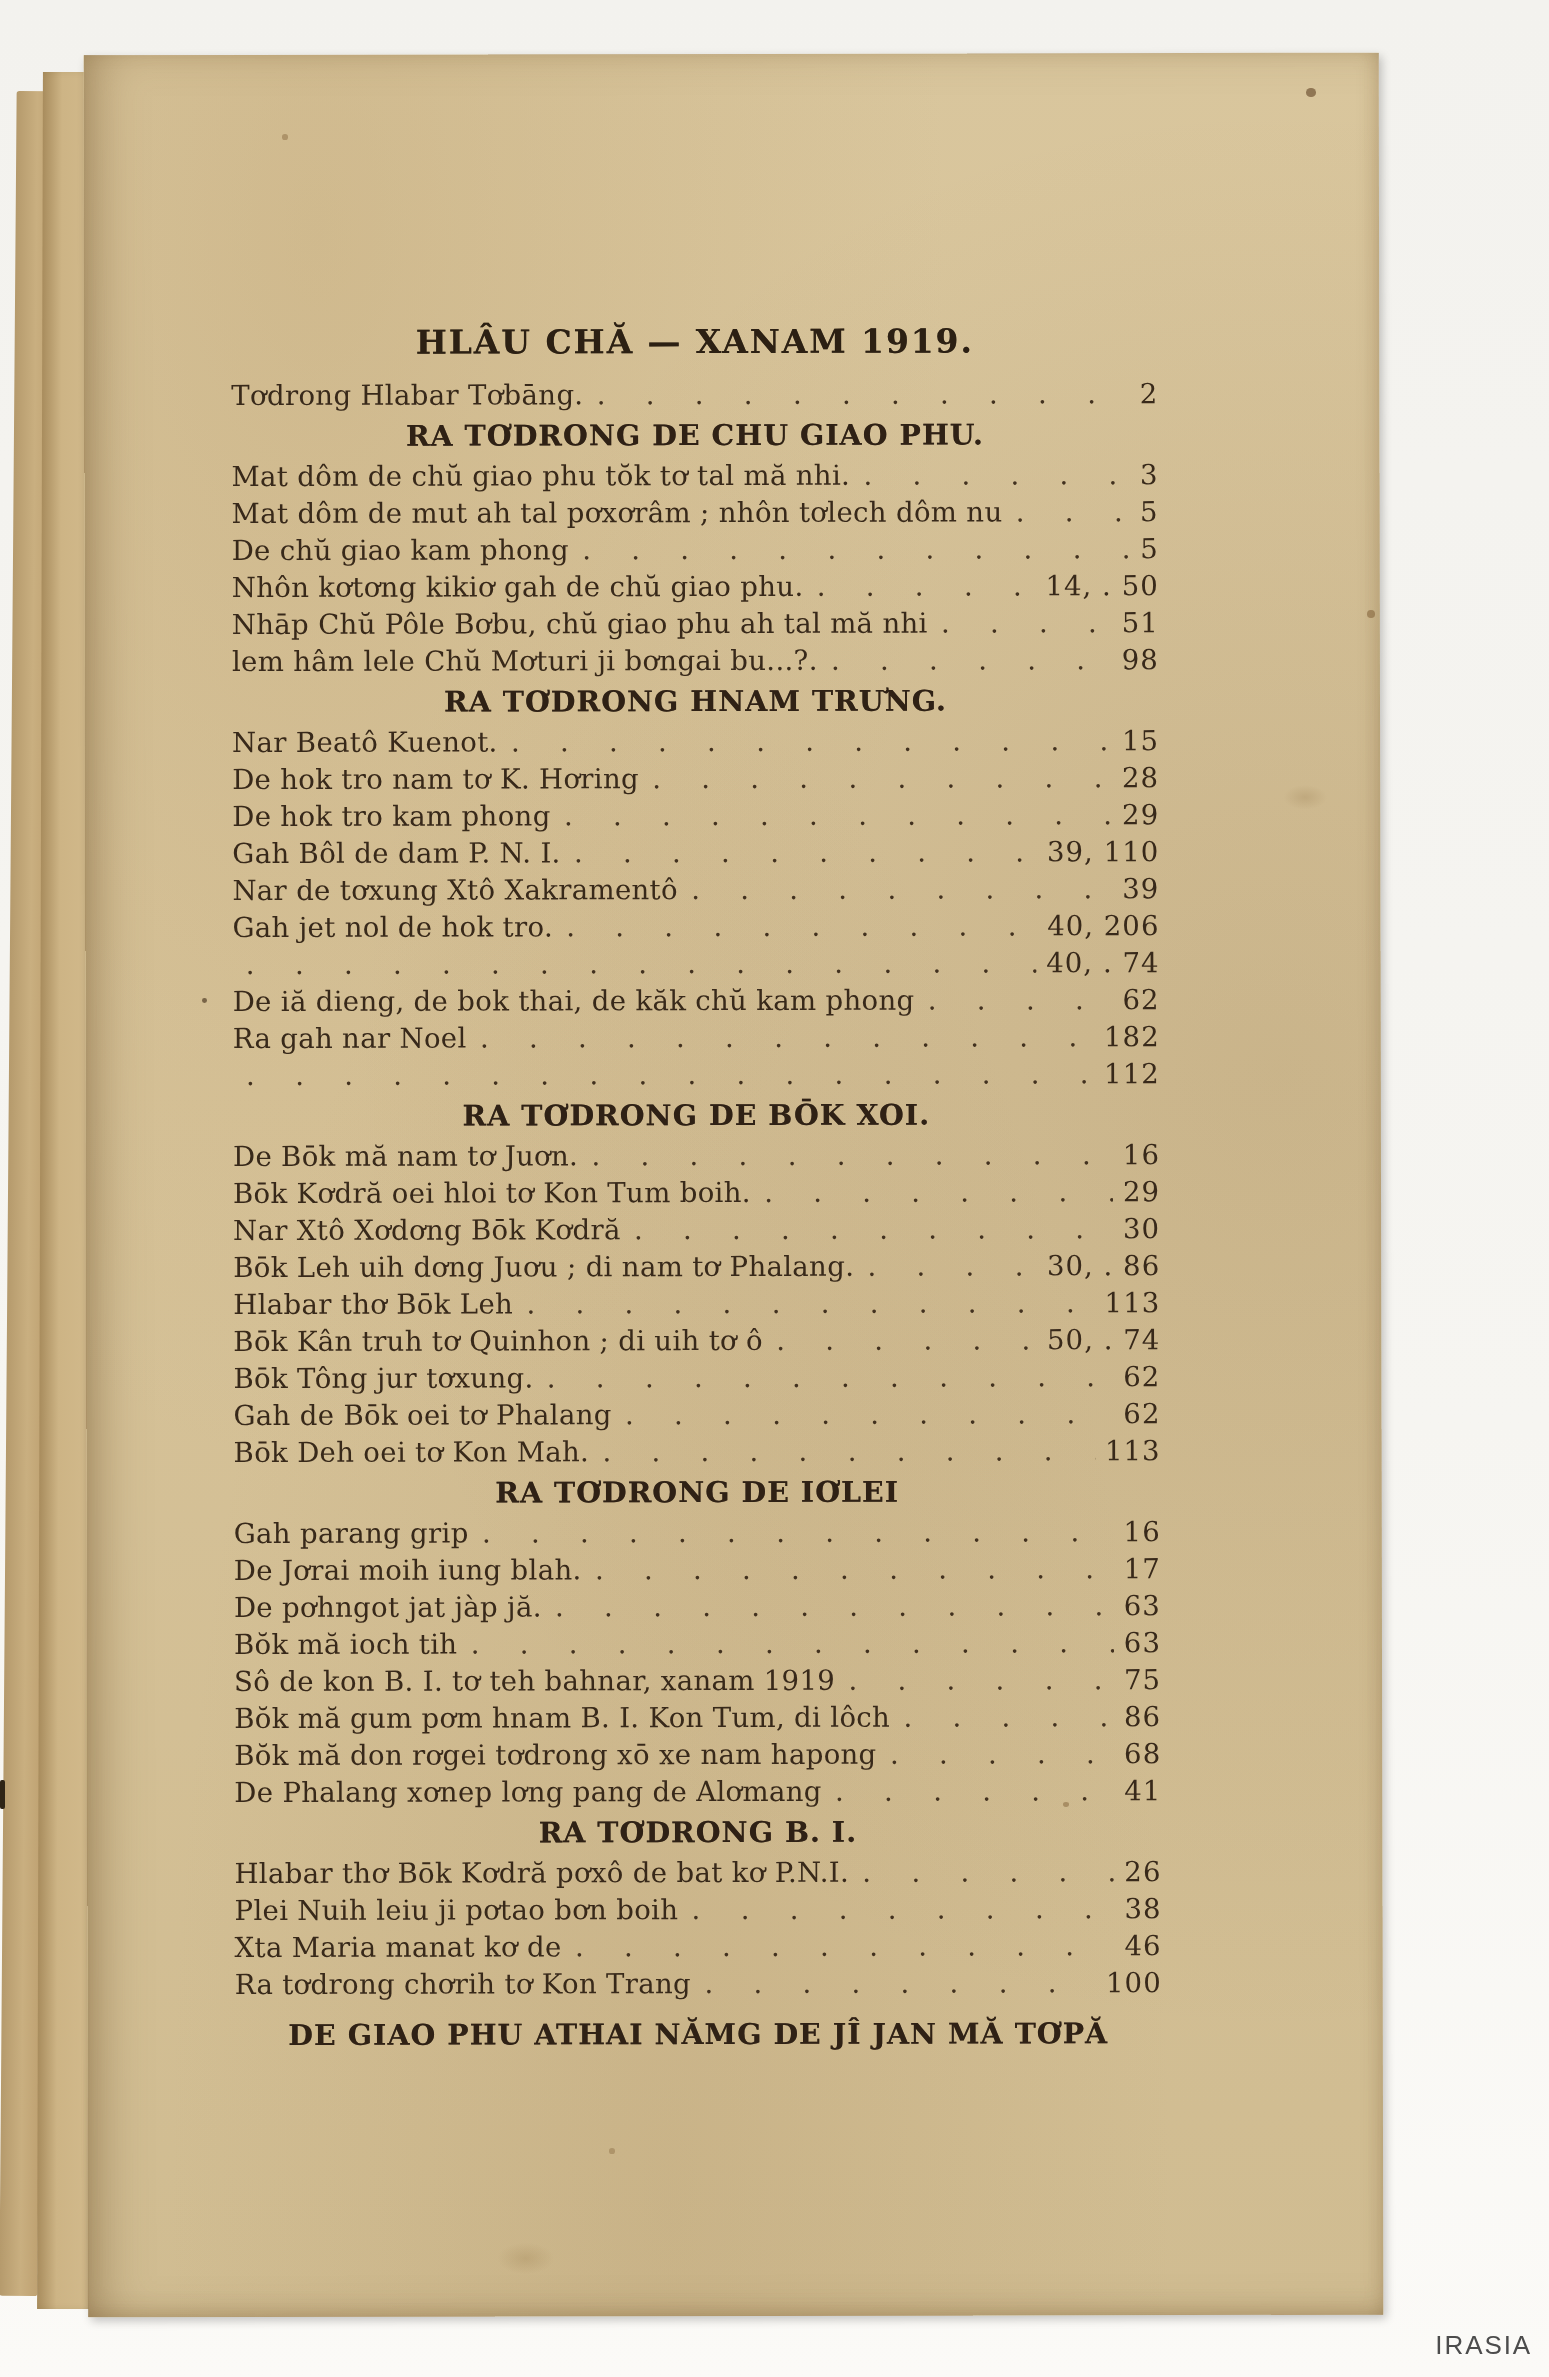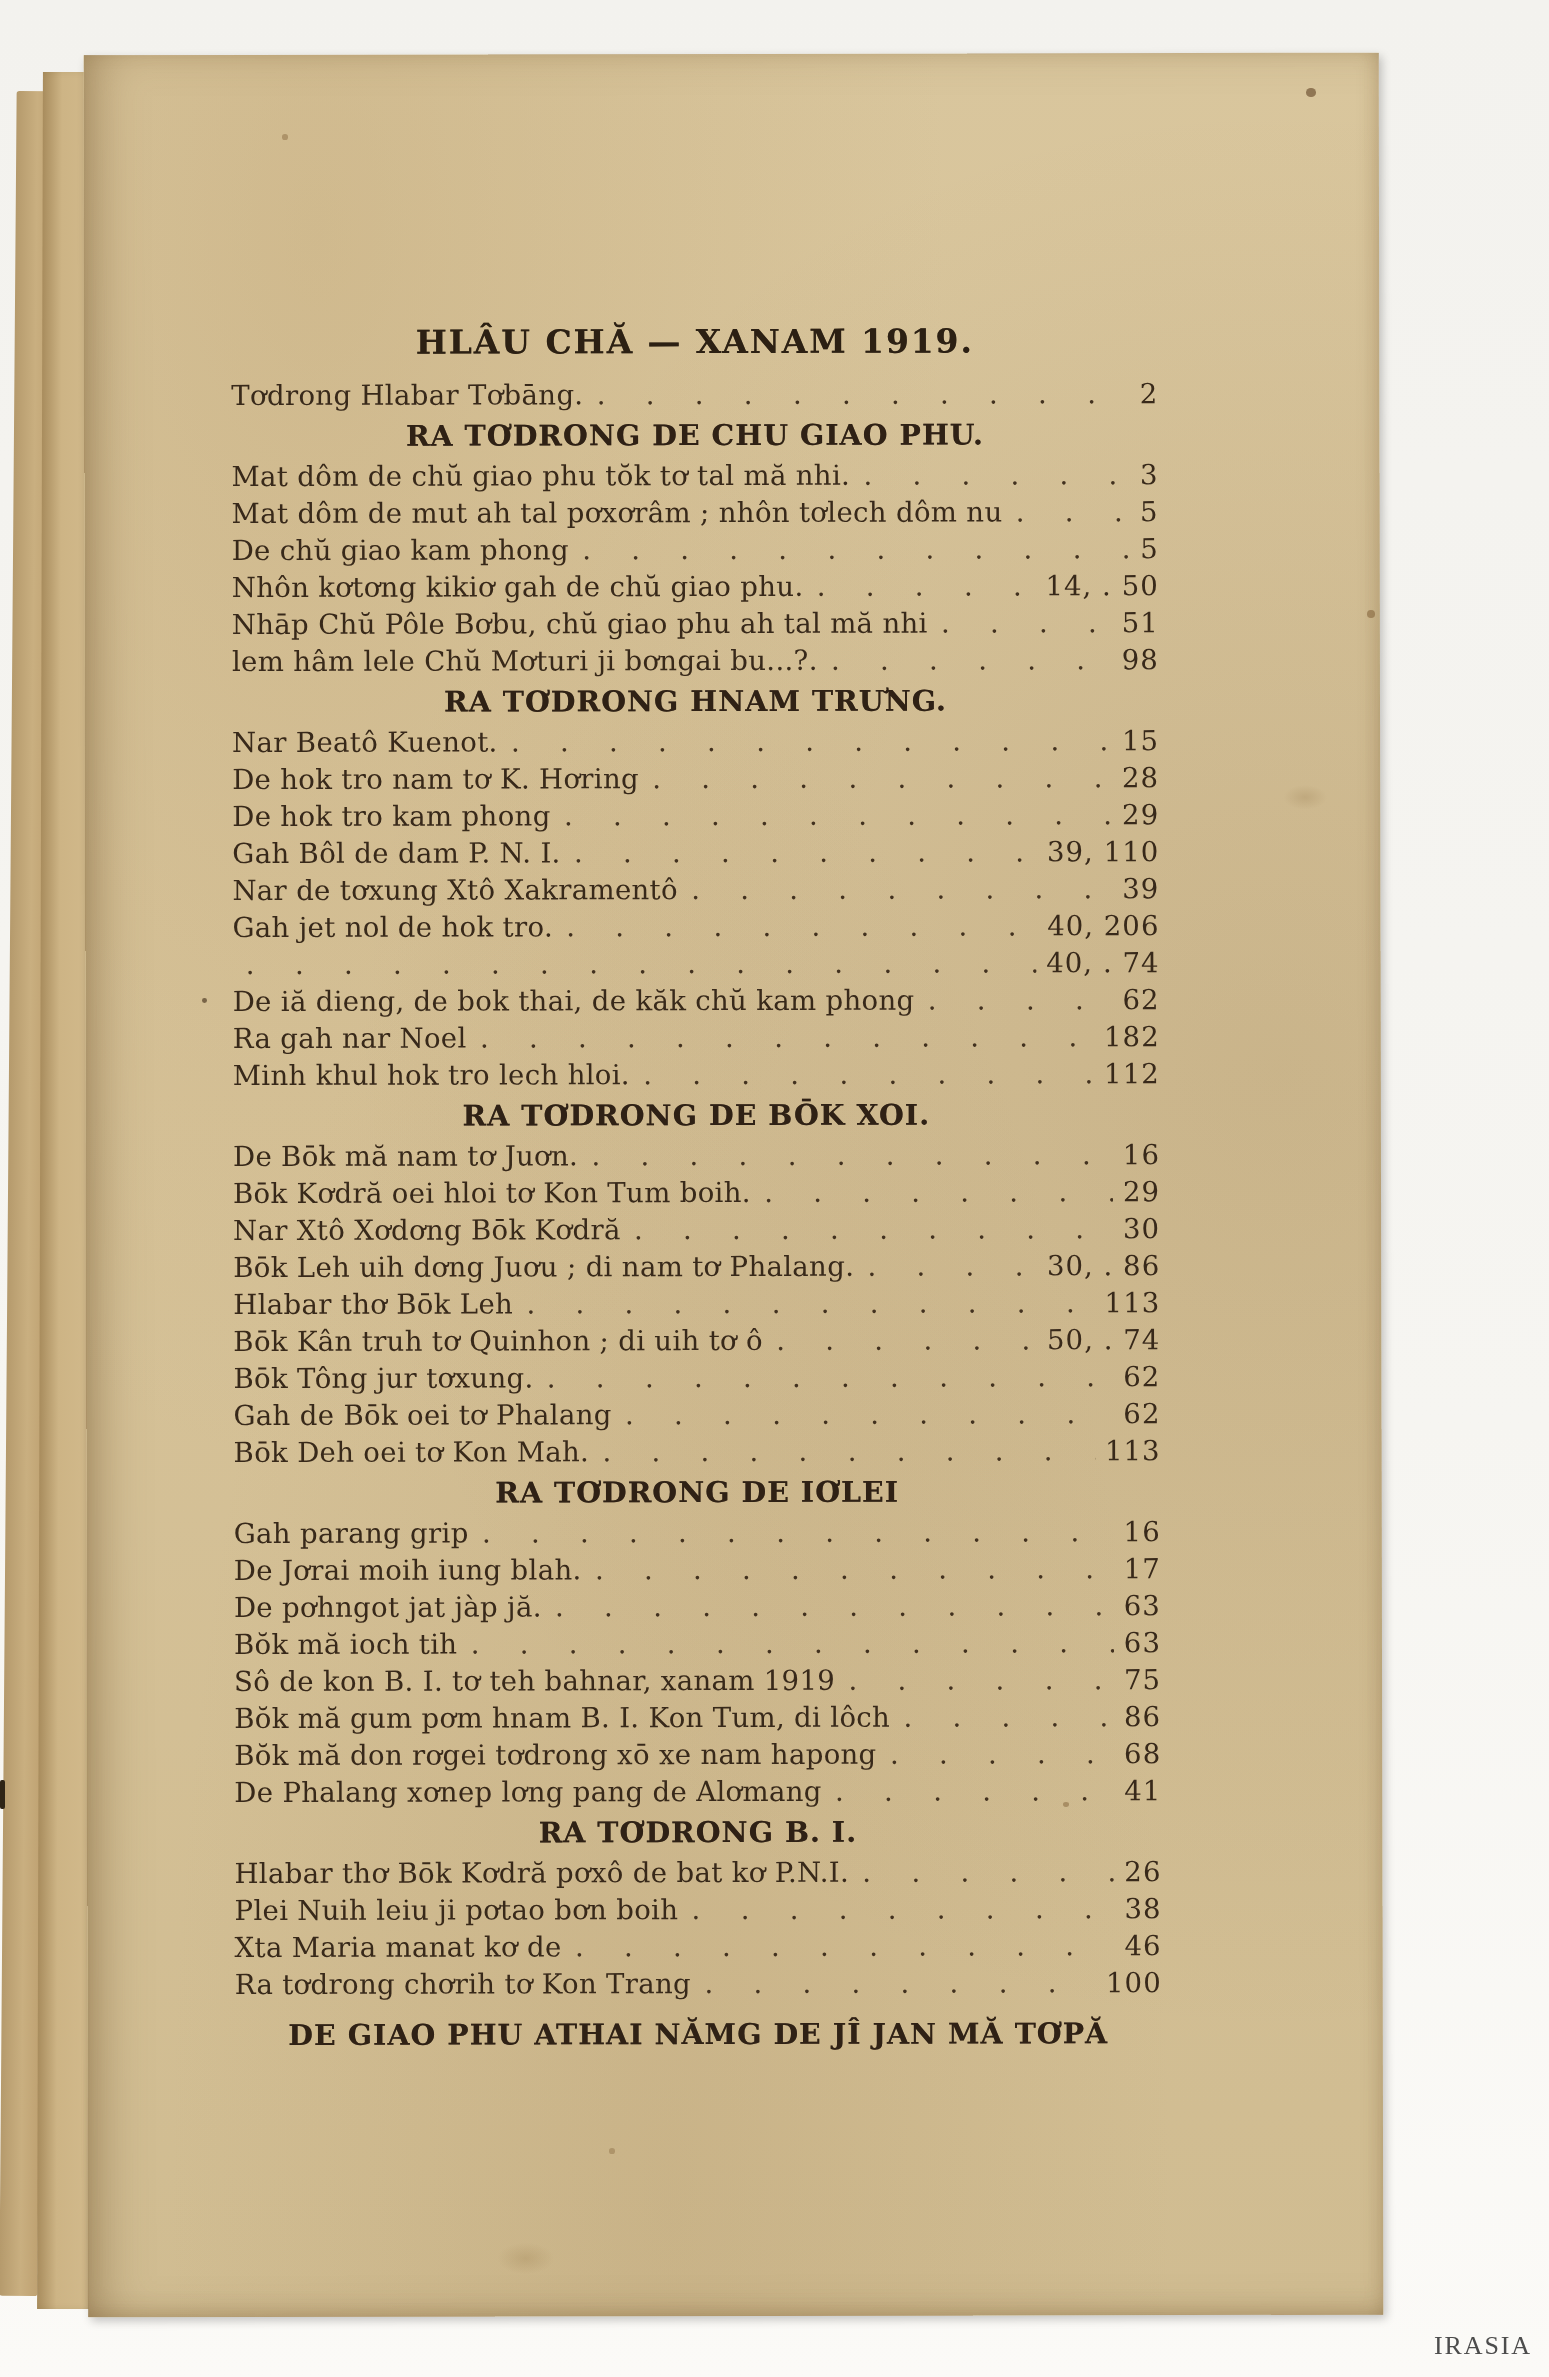--- a/index.html
+++ b/index.html
@@ -65,21 +65,21 @@
     content:". . . . . . . . . . . . . . . . . . . . . . . . . . . . . . . . . . . . . . . .";
     letter-spacing:8.6px;word-spacing:14.3px;
   }
   .toc-pages{flex:0 0 auto;text-align:right;letter-spacing:1px;}
   .footer-line{
     margin-top:15px;text-align:center;font-weight:bold;font-size:28.5px;
     letter-spacing:1px;color:#2f2115;text-shadow:0 0 0.5px rgba(47,33,21,.5);
   }
   .watermark{
     position:absolute;right:17px;bottom:17px;
-    font-family:Liberation Serif, serif;
+    font-family:Liberation Sans, sans-serif;
     font-size:26px;color:#4c4c4c;letter-spacing:1.9px;
   }
   .speck{position:absolute;border-radius:50%;background:rgba(85,55,25,.55);}
   .speck.s1{left:1306px;top:88px;width:9.5px;height:8.6px;}
   .speck.s2{left:1367px;top:610px;width:7.6px;height:7.6px;background:rgba(110,75,35,.45);}
   .speck.s3{left:282px;top:134px;width:5.7px;height:5.7px;background:rgba(110,75,35,.35);}
   .speck.s4{left:1063px;top:1802px;width:5.7px;height:4.8px;background:rgba(110,75,35,.4);}
   .speck.s5{left:609px;top:2148px;width:5.7px;height:5.7px;background:rgba(110,75,35,.3);}
   .speck.s6{left:202px;top:998px;width:4.8px;height:4.8px;background:rgba(60,40,20,.6);}
   .stain{position:absolute;border-radius:50%;}
@@ -174,21 +174,20 @@
           <span class="toc-label">De iă dieng, de bok thai, de kăk chŭ kam phong</span>
           <span class="dots"></span>
           <span class="toc-pages">62</span>
         </div>
         <div class="toc-row">
           <span class="toc-label">Ra gah nar Noel</span>
           <span class="dots"></span>
           <span class="toc-pages">182</span>
         </div>
         <div class="toc-row">
-          <span class="toc-label">Minh khul hok tro lech hloi.</span>
           <span class="dots"></span>
           <span class="toc-pages">112</span>
         </div>
         <div class="toc-heading">RA TƠDRONG DE BŌK XOI.</div>
         <div class="toc-row">
           <span class="toc-label">De Bōk mă nam tơ Juơn.</span>
           <span class="dots"></span>
           <span class="toc-pages">16</span>
         </div>
         <div class="toc-row">

